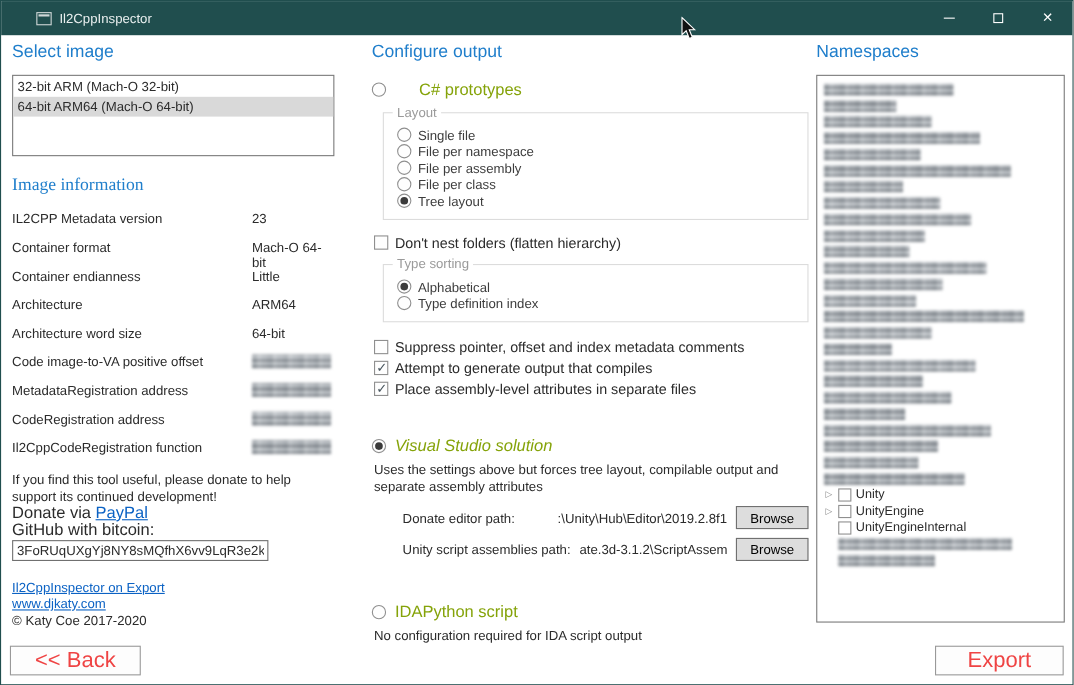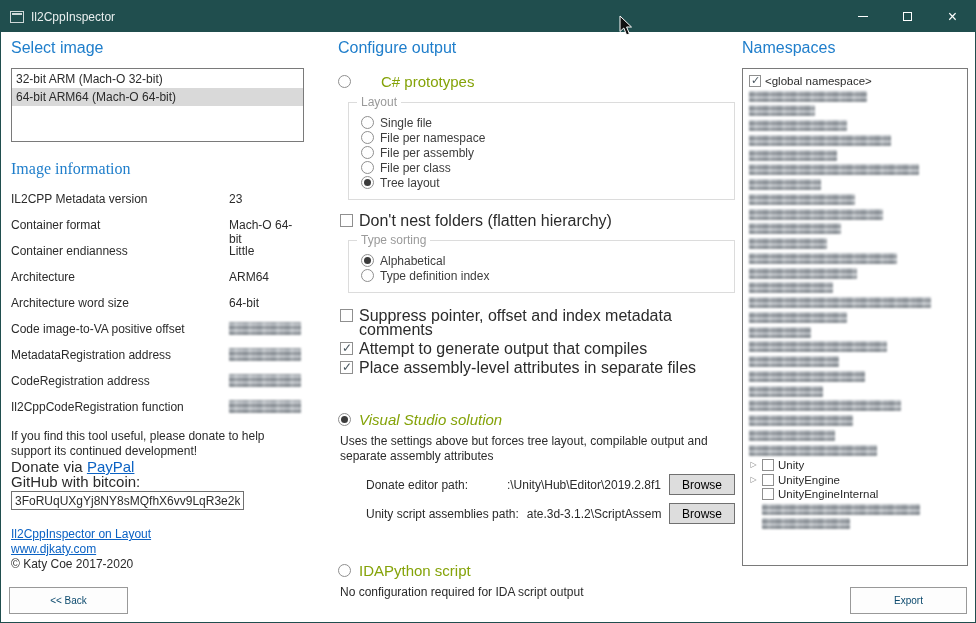--- a/index.html
+++ b/index.html
@@ -1,21 +1,21 @@
 <!DOCTYPE html>
 <html><head>
 <meta charset="utf-8">
 <style>
   *{margin:0;padding:0;box-sizing:border-box;}
   html,body{overflow:hidden;background:#888;}
   body{width:976px;height:623px;font-family:"Liberation Sans",sans-serif;}
   .window{position:relative;width:976px;height:623px;background:#ffffff;border:1px solid #204e4e;overflow:hidden;color:#2b2b2b;}
 
   
-  .titlebar{position:absolute;top:0;left:0;right:0;height:31px;background:#204e4e;display:flex;align-items:center;color:#e9efef;}
+  .titlebar{position:absolute;top:0;left:0;right:0;height:31px;background:#204e4e;display:flex;align-items:center;color:#e9efef;padding-left:23px;}
   .app-icon{width:14px;height:12px;margin-left:9px;border:1px solid #cfd8d8;position:relative;flex:none;}
   .app-icon::before{content:'';position:absolute;top:1px;left:1px;right:1px;height:2px;background:#cfd8d8;}
   .title{font-size:12px;margin-left:7px;}
   .win-controls{margin-left:auto;display:flex;height:100%;}
   .win-btn{width:45px;height:100%;display:flex;align-items:center;justify-content:center;color:#fff;cursor:default;}
   .glyph-min{width:10px;height:1px;background:#fff;display:block;}
   .glyph-max{width:9px;height:9px;border:1px solid #fff;display:block;}
   .glyph-close{font-size:16px;line-height:1;}
 
   
@@ -55,41 +55,41 @@
 
   
   .big-radio-row{display:flex;align-items:center;gap:8px;cursor:default;}
   .big-radio-row.csharp{margin-top:14px;gap:30px;}
   .big-radio-row.vs{margin-top:36px;font-style:italic;}
   .big-radio-row.ida{margin-top:38px;}
   .green-label{color:#85a309;font-size:15px;}
   .groupbox{position:relative;border:1px solid #dcdcdc;margin:12px 0 0 10px;padding:12px 10px 9px 12px;}
   .gb-title{position:absolute;top:-8px;left:8px;background:#fff;padding:0 4px;color:#9a9a9a;font-size:12px;}
   .opt-row{display:flex;align-items:center;gap:6px;height:15px;font-size:12px;color:#3d3d3d;}
-  .cb-row{display:flex;align-items:flex-start;gap:6px;font-size:16px;margin:14px 0 0 2px;line-height:14px;}
+  .cb-row{display:flex;align-items:flex-start;gap:6px;font-size:13px;margin:14px 0 0 2px;line-height:14px;}
   #extra-checkboxes .cb-row{margin-top:5px;}
   #extra-checkboxes .cb-row:first-child{margin-top:16px;}
   .desc{font-size:12px;line-height:15px;margin:6px 0 0 2px;width:384px;}
   .path-row{display:flex;align-items:center;margin:10px 0 0 28px;gap:8px;font-size:12px;}
   .path-row.second{margin-top:8px;}
   .path-label{flex:none;}
   .path-value{flex:1;text-align:right;white-space:nowrap;overflow:hidden;}
   .browse{flex:none;width:66px;height:21px;background:#dddddd;border:1px solid #707070;font-size:12px;font-family:"Liberation Sans",sans-serif;color:#000;cursor:default;}
 
   
   .ns-list{margin-top:9px;border:1px solid #7a7a7a;height:498px;padding-top:5px;background:#fff;overflow:hidden;}
   .ns-row{display:flex;align-items:center;height:14.75px;padding-left:6px;gap:4px;}
   .ns-expander{width:9px;flex:none;color:#8a8a8a;font-size:8px;line-height:1;text-align:center;}
   .ns-check{width:12px;height:12px;border:1px solid #8f8f8f;background:#fff;flex:none;position:relative;}
   .ns-check.on::after{content:'\2713';position:absolute;left:1px;top:-2px;font-size:11px;color:#49565f;}
   .ns-label{font-size:11.5px;white-space:nowrap;}
   .blurbar.indent{margin-left:13px;}
 
   
-  .big-btn{position:absolute;height:27px;background:#fdfdfd;border:1px solid #999;color:#0c4a6e;font-size:10px;font-family:"Liberation Sans",sans-serif;cursor:default;}
+  .big-btn{position:absolute;height:27px;background:#fdfdfd;border:1px solid #999;color:#ef4444;font-size:20px;font-family:"Liberation Sans",sans-serif;cursor:default;}
   .big-btn.back{left:8px;top:586px;width:119px;}
   .big-btn.export{left:849px;top:586px;width:117px;}
 
   .cursor{position:absolute;left:618px;top:14px;z-index:50;}
 </style>
 </head>
 <body>
 
 <div class="window">
 
@@ -160,21 +160,21 @@
         </div>
       </div>
 
     <p class="donate">If you find this tool useful, please donate to help support its continued development!</p>
     <div class="donate-line">
       <span>Donate via </span><a class="link">PayPal</a>
     </div>
     <div class="donate-line">GitHub with bitcoin:</div>
     <input class="bitcoin" value="3FoRUqUXgYj8NY8sMQfhX6vv9LqR3e2kzz" style="">
 
-    <div class="linkline first"><a class="link">Il2CppInspector on Layout</a></div>
+    <div class="linkline first"><a class="link">Il2CppInspector on Export</a></div>
     <div class="linkline"><a class="link">www.djkaty.com</a></div>
     <div class="copyright">© Katy Coe 2017-2020</div>
   </div>
 
   <div class="col mid">
     <div class="heading">Configure output</div>
 
     <div class="big-radio-row csharp">
       <span class="radio"></span>
       <span class="green-label">C# prototypes</span>
@@ -261,24 +261,20 @@
       <span class="radio"></span>
       <span class="green-label">IDAPython script</span>
     </div>
     <p class="desc">No configuration required for IDA script output</p>
   </div>
 
   <div class="col right">
     <div class="heading">Namespaces</div>
     <div class="ns-list" id="ns-list">
         <div class="ns-row">
-          <span class="ns-check on"></span>
-          <span class="ns-label">&lt;global namespace&gt;</span>
-        </div>
-        <div class="ns-row">
           <span class="blurbar" style="width: 118px;"></span>
         </div>
         <div class="ns-row">
           <span class="blurbar" style="width: 66px;"></span>
         </div>
         <div class="ns-row">
           <span class="blurbar" style="width: 98px;"></span>
         </div>
         <div class="ns-row">
           <span class="blurbar" style="width: 142px;"></span>

